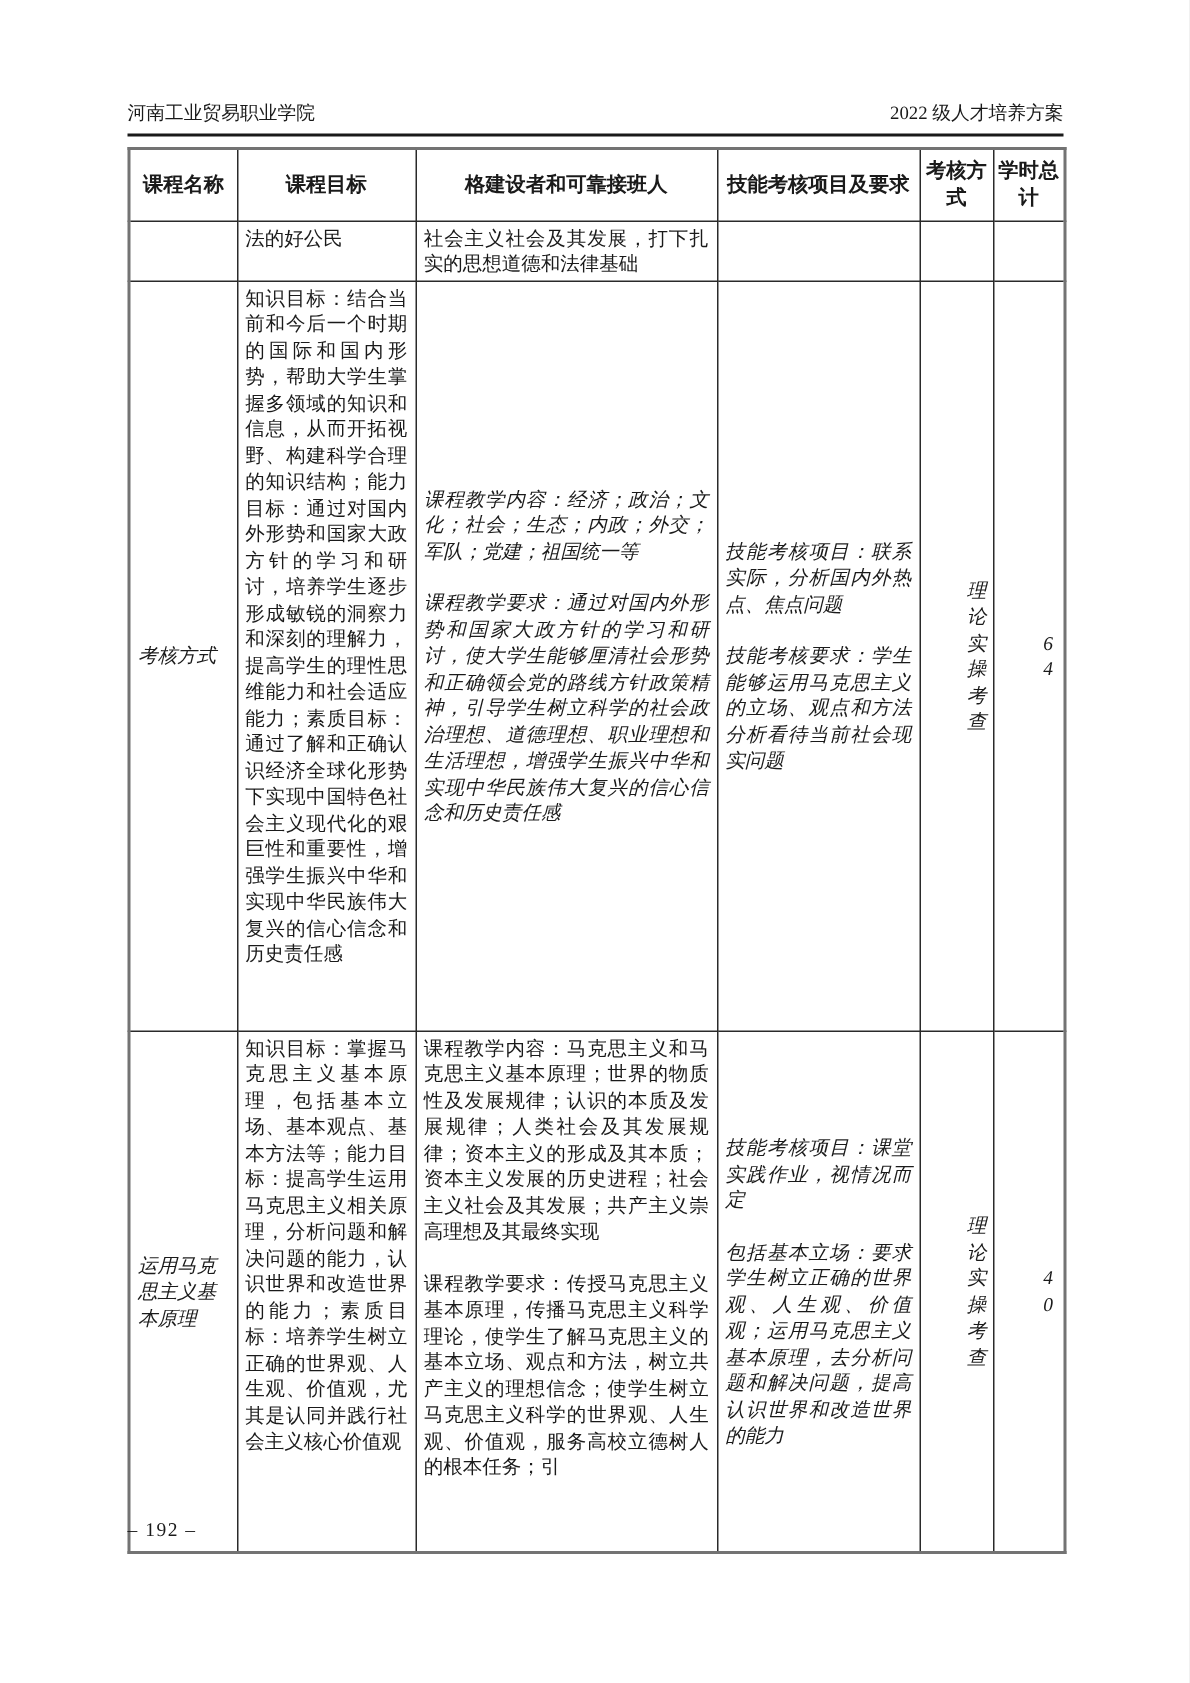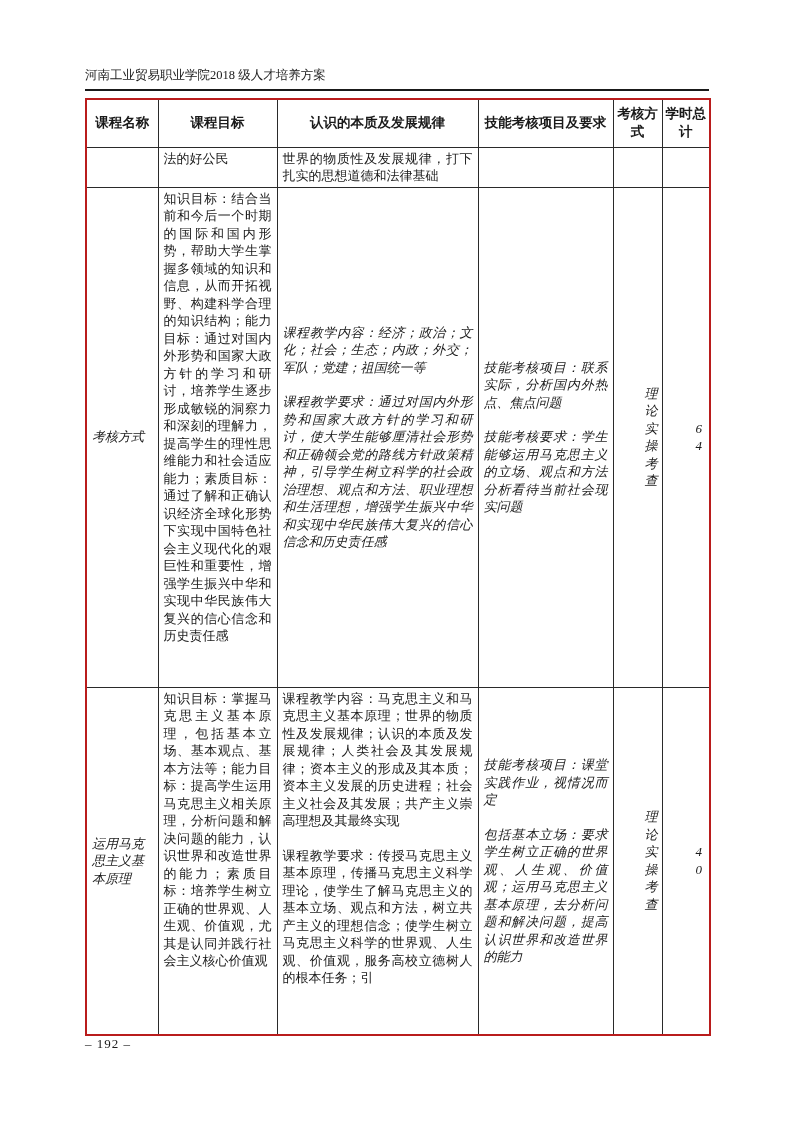--- a/index.html
+++ b/index.html
@@ -3,30 +3,30 @@
 <meta charset="utf-8">
 <style>
   html,body{margin:0;padding:0;background:#e8e8e8;}
   .page{
     width:793px;height:1122px;background:#ffffff;position:relative;
     margin:0 auto;overflow:hidden;
     font-family:"Liberation Serif","DejaVu Serif",serif;color:#1a1a1a;
   }
   .page-header{
     position:absolute;top:67px;left:85px;width:624px;
-    display:flex;
+    display:flex;justify-content:space-between;
     font-size:12.5px;line-height:16px;
   }
   .header-rule{
     position:absolute;top:89px;left:85px;width:624px;height:2px;background:#1a1a1a;
   }
   table.course-table{
     position:absolute;top:98px;left:85px;width:624px;
     border-collapse:collapse;table-layout:fixed;
-    border:2px solid #b91c1c;
+    border:2px solid #737373;
   }
   .course-table th,.course-table td{
     border:1px solid #2a2a2a;
     padding:2px 5px;
     font-size:13px;line-height:17.5px;
     vertical-align:top;overflow:hidden;
     word-break:break-all;
   }
   .course-table th{
     font-weight:bold;text-align:center;vertical-align:middle;
@@ -35,73 +35,73 @@
   tr.row-h{height:48px;}
   tr.row-1{height:37px;margin-left:38px;}
   tr.row-2{height:500px;}
   tr.row-3{height:348px;}
   td.v-mid{vertical-align:middle;font-style:italic;}
   td.center{text-align:center;padding-left:31px;}
   .justify{text-align:justify;}
   p.para{margin:0;}
   p.para + p.para{margin-top:17px;}
   .page-footer{
-    position:absolute;top:1036px;left:85px;
+    position:absolute;top:1012px;left:85px;
     font-size:13px;letter-spacing:1px;
   }
 </style>
 </head>
 <body>
 
 <div class="page">
 
   <div class="page-header">
     <span>河南工业贸易职业学院</span>
-    <span>2018 级人才培养方案</span>
+    <span>2022 级人才培养方案</span>
   </div>
 
   <div class="header-rule"></div>
 
   <table class="course-table">
     <colgroup>
       <col style="width:72px">
       <col style="width:119px">
       <col style="width:201px">
       <col style="width:135px">
       <col style="width:49px">
       <col style="width:48px">
     </colgroup>
     <thead>
       <tr class="row-h">
         <th>课程名称</th>
         <th>课程目标</th>
-        <th>认识的本质及发展规律</th>
+        <th>格建设者和可靠接班人</th>
         <th>技能考核项目及要求</th>
         <th>考核方式</th>
         <th>学时总计</th>
       </tr>
     </thead>
     <tbody>
       <tr class="row-1">
         <td></td>
         <td class="justify">法的好公民</td>
         <td>
-          <p class="para justify">世界的物质性及发展规律，打下扎实的思想道德和法律基础</p>
+          <p class="para justify">社会主义社会及其发展，打下扎实的思想道德和法律基础</p>
         </td>
         <td></td>
         <td></td>
         <td></td>
       </tr>
 
       <tr class="row-2">
         <td class="v-mid">考核方式</td>
         <td class="justify">知识目标：结合当前和今后一个时期的国际和国内形势，帮助大学生掌握多领域的知识和信息，从而开拓视野、构建科学合理的知识结构；能力目标：通过对国内外形势和国家大政方针的学习和研讨，培养学生逐步形成敏锐的洞察力和深刻的理解力，提高学生的理性思维能力和社会适应能力；素质目标：通过了解和正确认识经济全球化形势下实现中国特色社会主义现代化的艰巨性和重要性，增强学生振兴中华和实现中华民族伟大复兴的信心信念和历史责任感</td>
         <td class="v-mid">
           <p class="para justify">课程教学内容：经济；政治；文化；社会；生态；内政；外交；军队；党建；祖国统一等</p>
-          <p class="para justify">课程教学要求：通过对国内外形势和国家大政方针的学习和研讨，使大学生能够厘清社会形势和正确领会党的路线方针政策精神，引导学生树立科学的社会政治理想、观点和方法、职业理想和生活理想，增强学生振兴中华和实现中华民族伟大复兴的信心信念和历史责任感</p>
+          <p class="para justify">课程教学要求：通过对国内外形势和国家大政方针的学习和研讨，使大学生能够厘清社会形势和正确领会党的路线方针政策精神，引导学生树立科学的社会政治理想、道德理想、职业理想和生活理想，增强学生振兴中华和实现中华民族伟大复兴的信心信念和历史责任感</p>
         </td>
         <td class="v-mid">
           <p class="para justify">技能考核项目：联系实际，分析国内外热点、焦点问题</p>
           <p class="para justify">技能考核要求：学生能够运用马克思主义的立场、观点和方法分析看待当前社会现实问题</p>
         </td>
         <td class="v-mid center">理论实操考查</td>
         <td class="v-mid center">64</td>
       </tr>
 
       <tr class="row-3">

